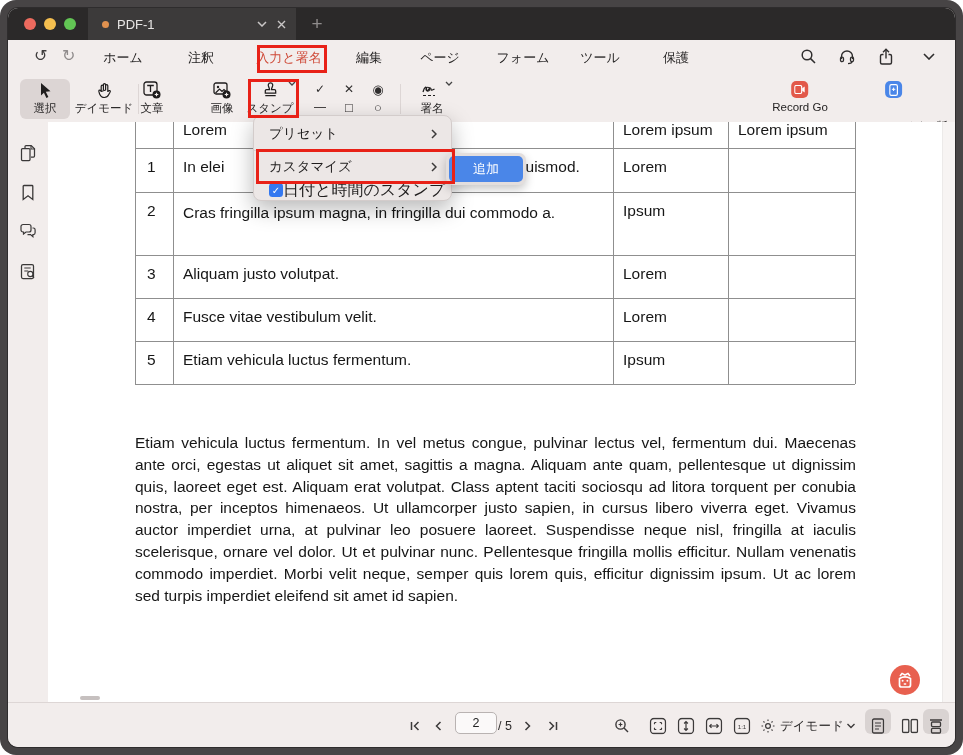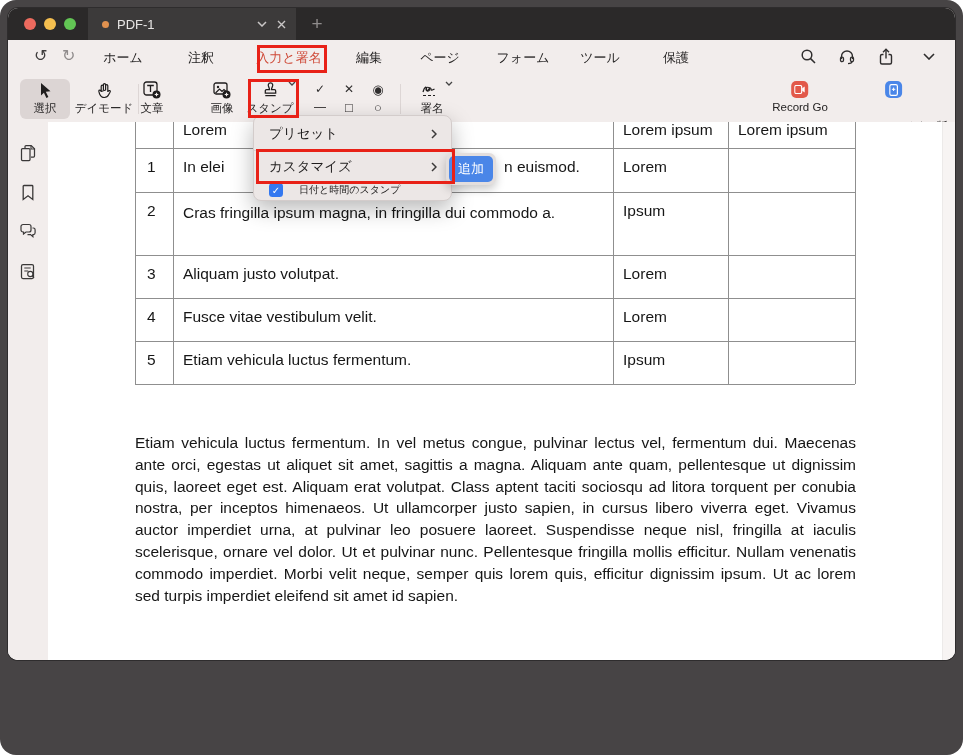--- a/index.html
+++ b/index.html
@@ -1,18 +1,18 @@
 <!DOCTYPE html>
 <html><head>
 <meta charset="utf-8">
 <style>
   html,body{margin:0;padding:0;background:#ffffff;}
   .stage{position:relative;width:963px;height:755px;font-family:"Liberation Sans","DejaVu Sans",sans-serif;overflow:hidden;}
   .frame{position:absolute;inset:0;background:#474445;border-radius:16px;}
-  .window{position:absolute;left:8px;top:8px;width:947px;height:652px;background:#f2edec;border-radius:10px;overflow:hidden;box-shadow:0 0 0 1px rgba(0,0,0,.35);}
+  .window{position:absolute;left:8px;top:8px;width:947px;height:739px;background:#f2edec;border-radius:10px;overflow:hidden;box-shadow:0 0 0 1px rgba(0,0,0,.35);}
   
   .titlebar{position:absolute;left:0;top:0;width:100%;height:32px;background:#2b2929;}
   .tl{position:absolute;top:10px;width:12px;height:12px;border-radius:50%;}
   .doc-tab{position:absolute;left:80px;top:0;width:208px;height:32px;background:#3c3a3a;display:flex;align-items:center;color:#e8e6e5;font-size:13px;}
   .tab-dot{width:7px;height:7px;border-radius:50%;background:#e0914f;margin:0 8px 0 14px;}
   .tab-title{flex:1;}
   .tab-ic{color:#c9c6c6;display:flex;align-items:center;margin-right:10px;}
   .newtab{position:absolute;left:296px;top:3px;width:26px;height:26px;color:#8f8c8c;font-size:19px;display:flex;align-items:center;justify-content:center;}
   
   .ribbon{position:absolute;left:0;top:32px;width:100%;height:36px;background:#f2edec;border-bottom:1px solid #ddd6d5;}
@@ -44,21 +44,21 @@
   .tline-v{position:absolute;background:#8f8f8f;width:1px;}
   .para{position:absolute;left:87px;top:310px;width:721px;font-size:15.5px;line-height:21.8px;color:#161616;text-align:justify;}
   
   .menu{position:absolute;left:245px;top:107px;width:197px;height:84px;background:#ece7e6;border:1px solid #d3cccb;border-radius:8px;box-shadow:0 8px 22px rgba(0,0,0,.28);z-index:30;}
   .mitem{position:absolute;left:0;width:100%;display:flex;align-items:center;font-size:13.5px;color:#1f1d1d;}
   .mitem .mlabel{margin-left:15px;flex:1;}
   .mitem .marrow{margin-right:14px;color:#3c3a3a;}
   .mdiv{position:absolute;left:0;top:34px;width:100%;height:1px;background:#d9d2d1;}
   .cb{width:14px;height:14px;border-radius:3.5px;background:#3478f0;color:#fff;font-size:10px;display:flex;align-items:center;justify-content:center;margin-left:15px;}
   .addwrap{position:absolute;left:438px;top:145px;background:#e3dedd;border-radius:7px;padding:3px;box-shadow:0 4px 10px rgba(0,0,0,.22);z-index:31;}
-  .addbtn{background:#4a86e8;color:#ffffff;font-size:13px;border:none;border-radius:5px;padding:4px 9px;font-family:inherit;}
+  .addbtn{background:#4a86e8;color:#ffffff;font-size:13px;border:none;border-radius:5px;padding:4px 24px;font-family:inherit;}
   
   .hl{position:absolute;border:3px solid #e82117;pointer-events:none;z-index:40;}
   
   .statusbar{position:absolute;left:0;top:694px;width:100%;height:45px;background:#f2edec;border-top:1px solid #ddd6d5;}
   .sbtn{position:absolute;top:50%;transform:translate(-50%,-50%);display:flex;align-items:center;justify-content:center;color:#3c3a3a;}
   .pageinput{position:absolute;left:447px;top:9px;width:36px;height:18px;border:1px solid #b9b3b2;border-radius:5px;background:#fbf9f9;text-align:center;font-size:12.5px;color:#222;font-family:inherit;}
   .sbtext{position:absolute;top:50%;transform:translateY(-50%);font-size:12.5px;color:#2c2a2a;white-space:nowrap;}
   .viewbg{position:absolute;top:6px;width:26px;height:25px;background:#d9d3d2;border-radius:6px;}
   .robot{position:absolute;left:881px;top:656px;width:32px;height:32px;z-index:25;}
   svg{display:block;}
@@ -319,21 +319,21 @@
       <div class="mitem" style="top:36px;height:29px;">
         <span class="mlabel">カスタマイズ</span>
         <span class="marrow">
             <svg width="6" height="10" viewBox="0 0 6 10">
               <polyline points="1,1 5,5 1,9" fill="none" stroke="currentColor" stroke-width="1.5"></polyline>
             </svg>
           </span>
       </div>
       <div class="mitem" style="top:64px;height:20px;">
         <span class="cb">✓</span>
-        <span class="mlabel" style="margin-left:16px;font-size:10px;">日付と時間のスタンプ</span>
+        <span class="mlabel" style="margin-left:0;font-size:16px;">日付と時間のスタンプ</span>
       </div>
     </div>
 
     <div class="addwrap">
       <button class="addbtn">追加</button>
     </div>
 
     <div class="hl" style="left:249px;top:37px;width:64px;height:22px;"></div>
     <div class="hl" style="left:240px;top:71px;width:45px;height:33px;"></div>
     <div class="hl" style="left:248px;top:141px;width:193px;height:29px;z-index:41;"></div>

